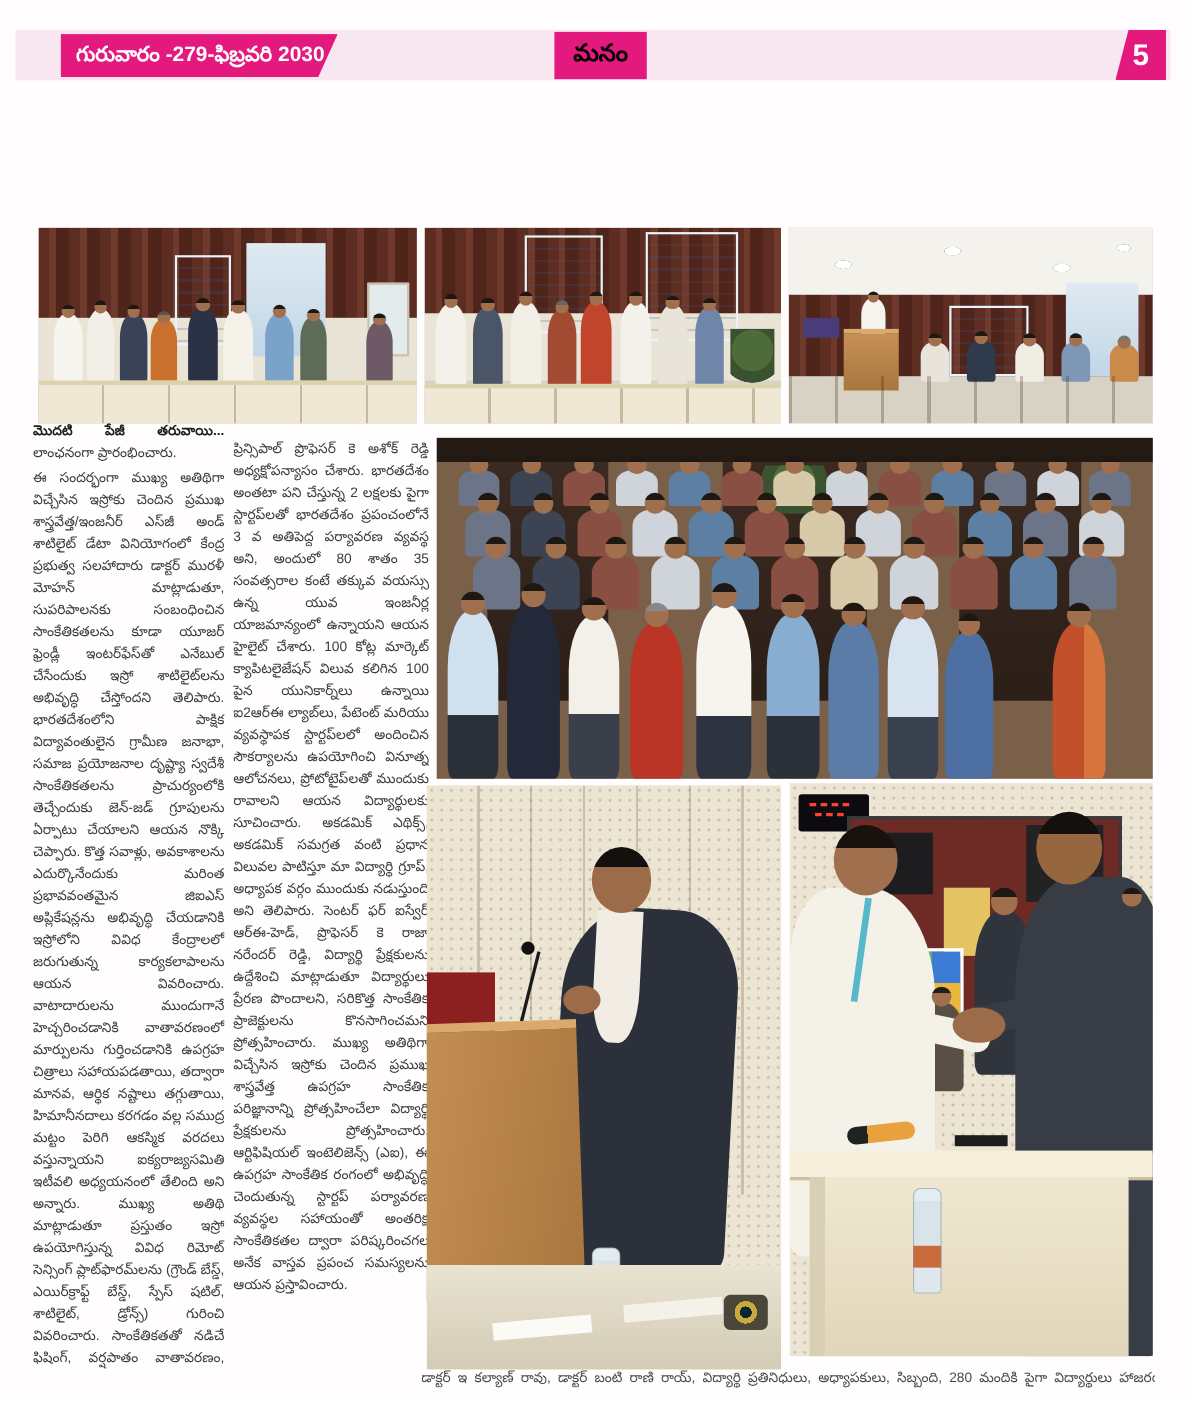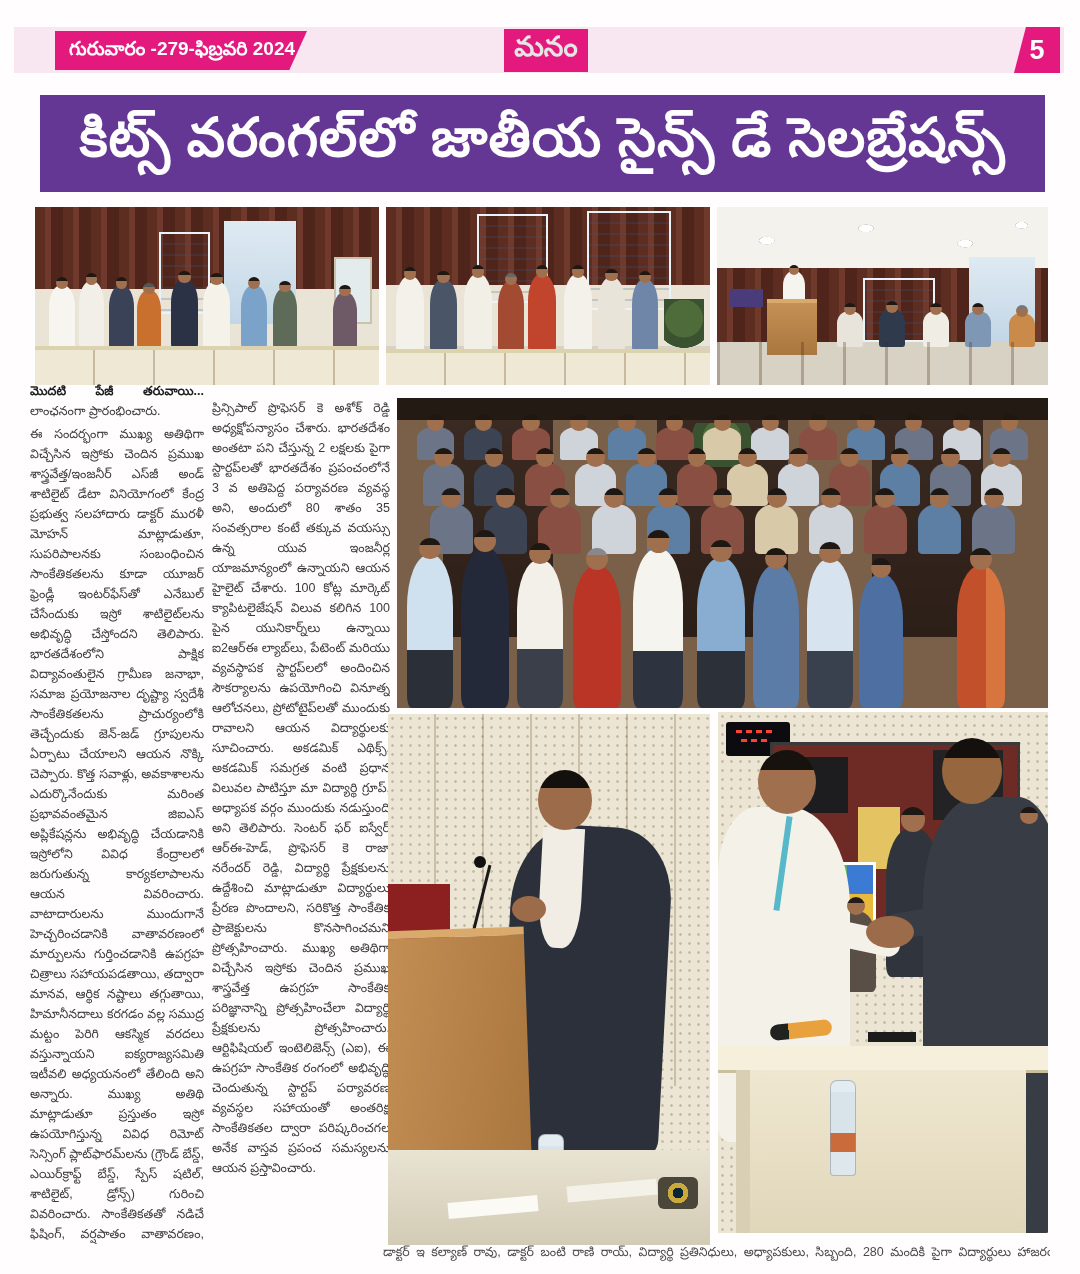--- a/index.html
+++ b/index.html
@@ -8,21 +8,21 @@
   .abs{position:absolute;}
 
   
   .top-band{left:14px;top:27px;width:1050px;height:46px;background:#f8e7f1;}
   .date-box{left:55px;top:31px;width:252px;height:39px;background:#e3197e;
             clip-path:polygon(0 0,100% 0,93% 100%,0 100%);
             display:flex;align-items:center;padding-left:14px;box-sizing:border-box;}
   .date-box span{color:#fff;font-weight:bold;font-size:19px;white-space:nowrap;}
   .masthead{left:504px;top:29px;width:84px;height:43px;background:#e3197e;
             display:flex;align-items:center;justify-content:center;}
-  .masthead span{color:#e5e5e5;font-weight:bold;font-size:28px;}
+  .masthead span{color:#000000;font-weight:bold;font-size:22px;}
   .pagenum{left:1014px;top:27px;width:46px;height:46px;background:#e3197e;
            clip-path:polygon(26% 0,100% 0,100% 100%,0 100%);
            display:flex;align-items:center;justify-content:center;}
   .pagenum span{color:#fff;font-weight:bold;font-size:27px;}
 
   
   .headline{left:40px;top:95px;width:1005px;height:97px;background:#653795;
             display:flex;align-items:center;justify-content:center;overflow:hidden;}
   .headline span{color:#fff;font-weight:bold;font-size:54px;white-space:nowrap;letter-spacing:1px;}
 
@@ -78,32 +78,29 @@
   .lead-bold{font-weight:bold;color:#1d1d1d;}
   .caption{color:#4a4a4a;font-size:12.5px;white-space:nowrap;overflow:hidden;word-spacing:3px;}
 </style>
 </head>
 <body>
 
 <div class="page">
 
   <div class="abs top-band"></div>
   <div class="abs date-box">
-    <span>గురువారం -279-ఫిబ్రవరి 2024</span>
+    <span>గురువారం -279-ఫిబ్రవరి 2030</span>
   </div>
   <div class="abs masthead">
     <span>మనం</span>
   </div>
   <div class="abs pagenum">
     <span>5</span>
   </div>
 
-  <div class="abs headline">
-    <span>కిట్స్ వరంగల్‌లో జాతీయ సైన్స్ డే సెలబ్రేషన్స్</span>
-  </div>
 
   <div class="abs photo" style="left:35px;top:207px;width:344px;height:178px;">
     <div class="abs curtain" style="left:0;top:0;width:100%;height:46%;"></div>
     <div class="abs wall-cream" style="left:0;top:46%;width:100%;height:34%;"></div>
     <div class="abs banner-blue" style="left:36%;top:14%;width:15%;height:46%;"></div>
     <div class="abs screen" style="left:55%;top:8%;width:21%;height:58%;"></div>
     <div class="abs" style="right:2%;top:28%;width:11%;height:38%;background:#e3ebec;border:2px solid #c9c2ae;box-sizing:border-box;"></div>
     <div class="person" style="left:14px;top:70px;width:26px;height:72px;--shirt:#f7f5f0;"></div>
     <div class="person" style="left:44px;top:66px;width:25px;height:76px;--shirt:#f2efe8;"></div>
     <div class="person" style="left:74px;top:70px;width:25px;height:72px;--shirt:#3a4257;"></div>

